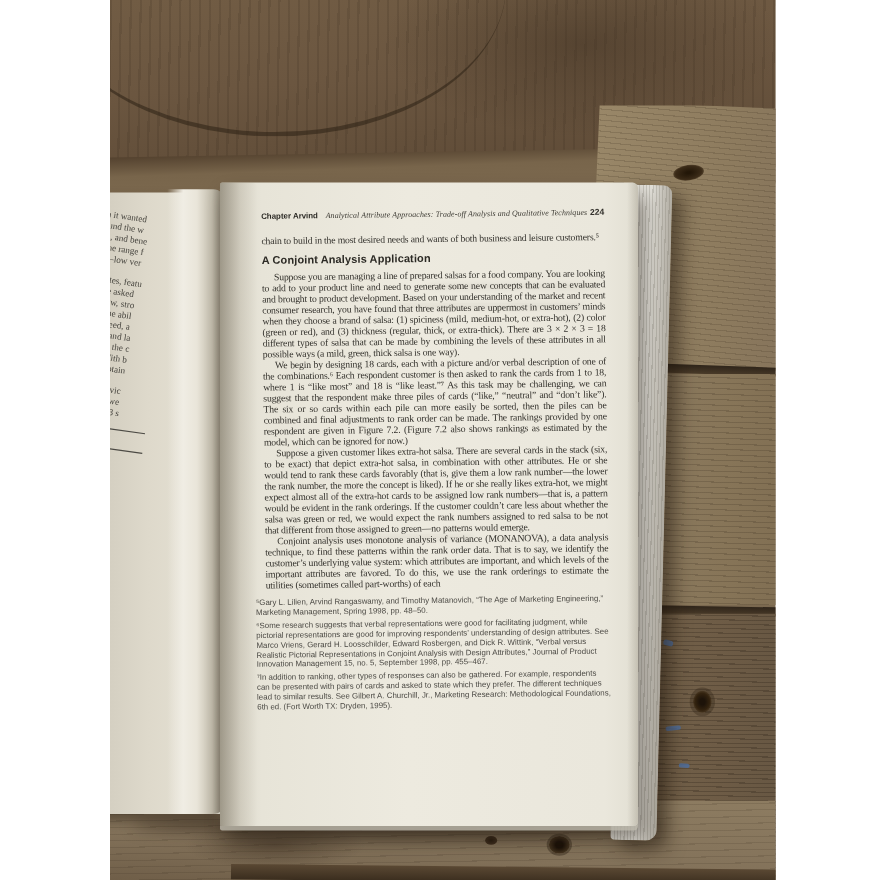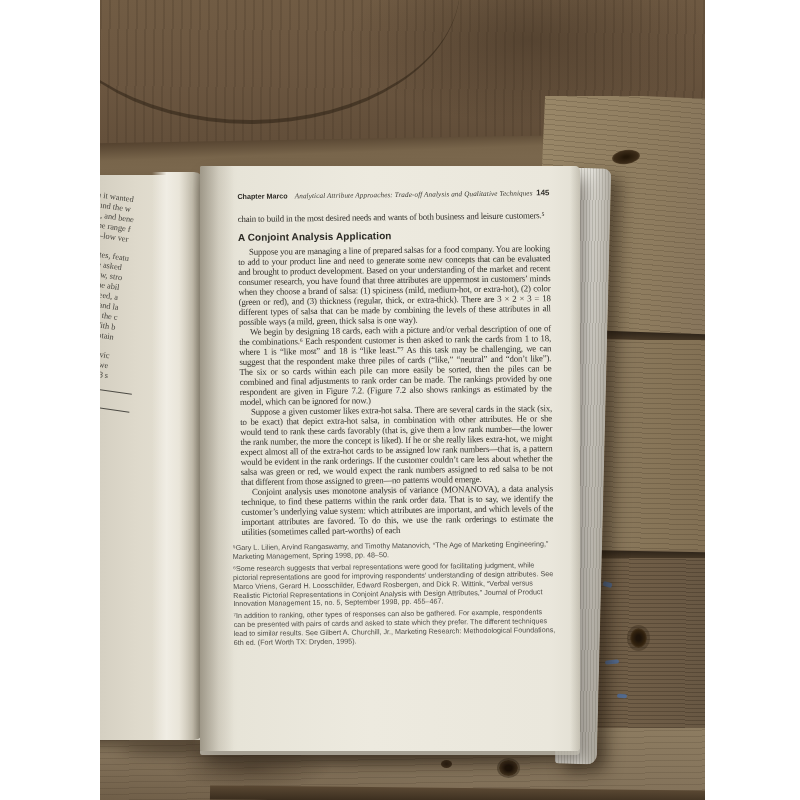--- a/index.html
+++ b/index.html
@@ -201,23 +201,23 @@
       </div>
     </div>
     <div class="page-curl"></div>
 
     <div class="right-page">
       <div class="ghost g1"></div>
       <div class="ghost g2"></div>
       <div class="ghost g3"></div>
       <div class="page-inner">
         <div class="running-head">
-          <span class="rh-label">Chapter Marco</span>
+          <span class="rh-label">Chapter Arvind</span>
           <span class="rh-title">Analytical Attribute Approaches: Trade-off Analysis and Qualitative Techniques</span>
-          <span class="rh-num">145</span>
+          <span class="rh-num">224</span>
         </div>
         <p class="body-text intro">chain to build in the most desired needs and wants of both business and leisure customers.⁵</p>
         <h3 class="section-heading">A Conjoint Analysis Application</h3>
         <div class="body-text">
             <div class="para">Suppose you are managing a line of prepared salsas for a food company. You are looking to add to your product line and need to generate some new concepts that can be evaluated and brought to product development. Based on your understanding of the market and recent consumer research, you have found that three attributes are uppermost in customers’ minds when they choose a brand of salsa: (1) spiciness (mild, medium-hot, or extra-hot), (2) color (green or red), and (3) thickness (regular, thick, or extra-thick). There are 3 × 2 × 3 = 18 different types of salsa that can be made by combining the levels of these attributes in all possible ways (a mild, green, thick salsa is one way).</div>
             <div class="para">We begin by designing 18 cards, each with a picture and/or verbal description of one of the combinations.⁶ Each respondent customer is then asked to rank the cards from 1 to 18, where 1 is “like most” and 18 is “like least.”⁷ As this task may be challenging, we can suggest that the respondent make three piles of cards (“like,” “neutral” and “don’t like”). The six or so cards within each pile can more easily be sorted, then the piles can be combined and final adjustments to rank order can be made. The rankings provided by one respondent are given in Figure 7.2. (Figure 7.2 also shows rankings as estimated by the model, which can be ignored for now.)</div>
             <div class="para">Suppose a given customer likes extra-hot salsa. There are several cards in the stack (six, to be exact) that depict extra-hot salsa, in combination with other attributes. He or she would tend to rank these cards favorably (that is, give them a low rank number—the lower the rank number, the more the concept is liked). If he or she really likes extra-hot, we might expect almost all of the extra-hot cards to be assigned low rank numbers—that is, a pattern would be evident in the rank orderings. If the customer couldn’t care less about whether the salsa was green or red, we would expect the rank numbers assigned to red salsa to be not that different from those assigned to green—no patterns would emerge.</div>
             <div class="para">Conjoint analysis uses monotone analysis of variance (MONANOVA), a data analysis technique, to find these patterns within the rank order data. That is to say, we identify the customer’s underlying value system: which attributes are important, and which levels of the important attributes are favored. To do this, we use the rank orderings to estimate the utilities (sometimes called part-worths) of each</div>
           </div>
         <div class="footnotes">

